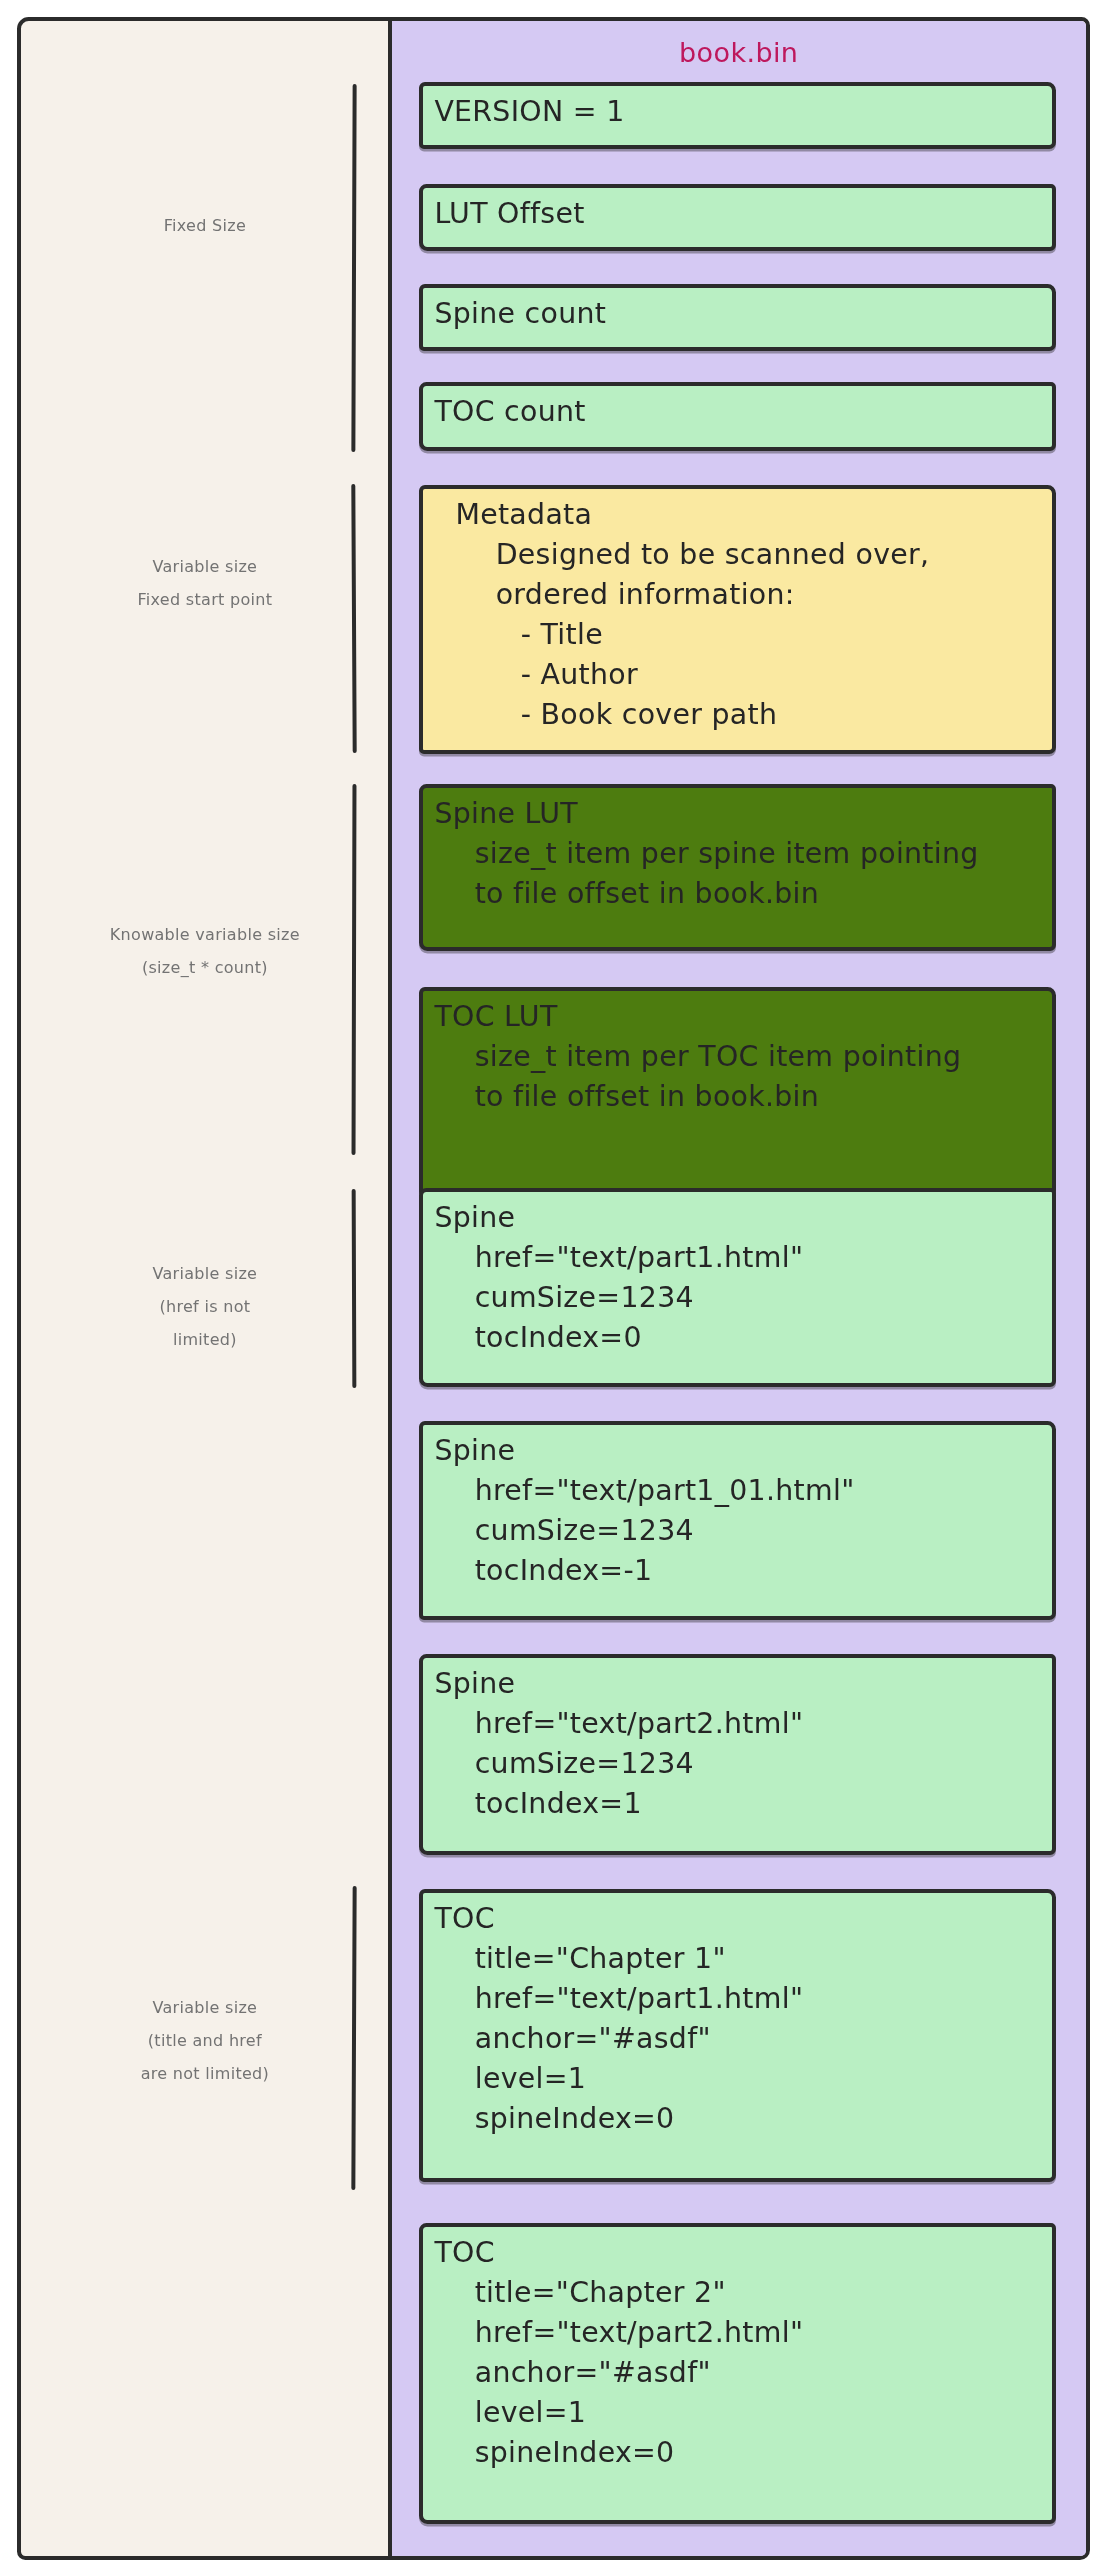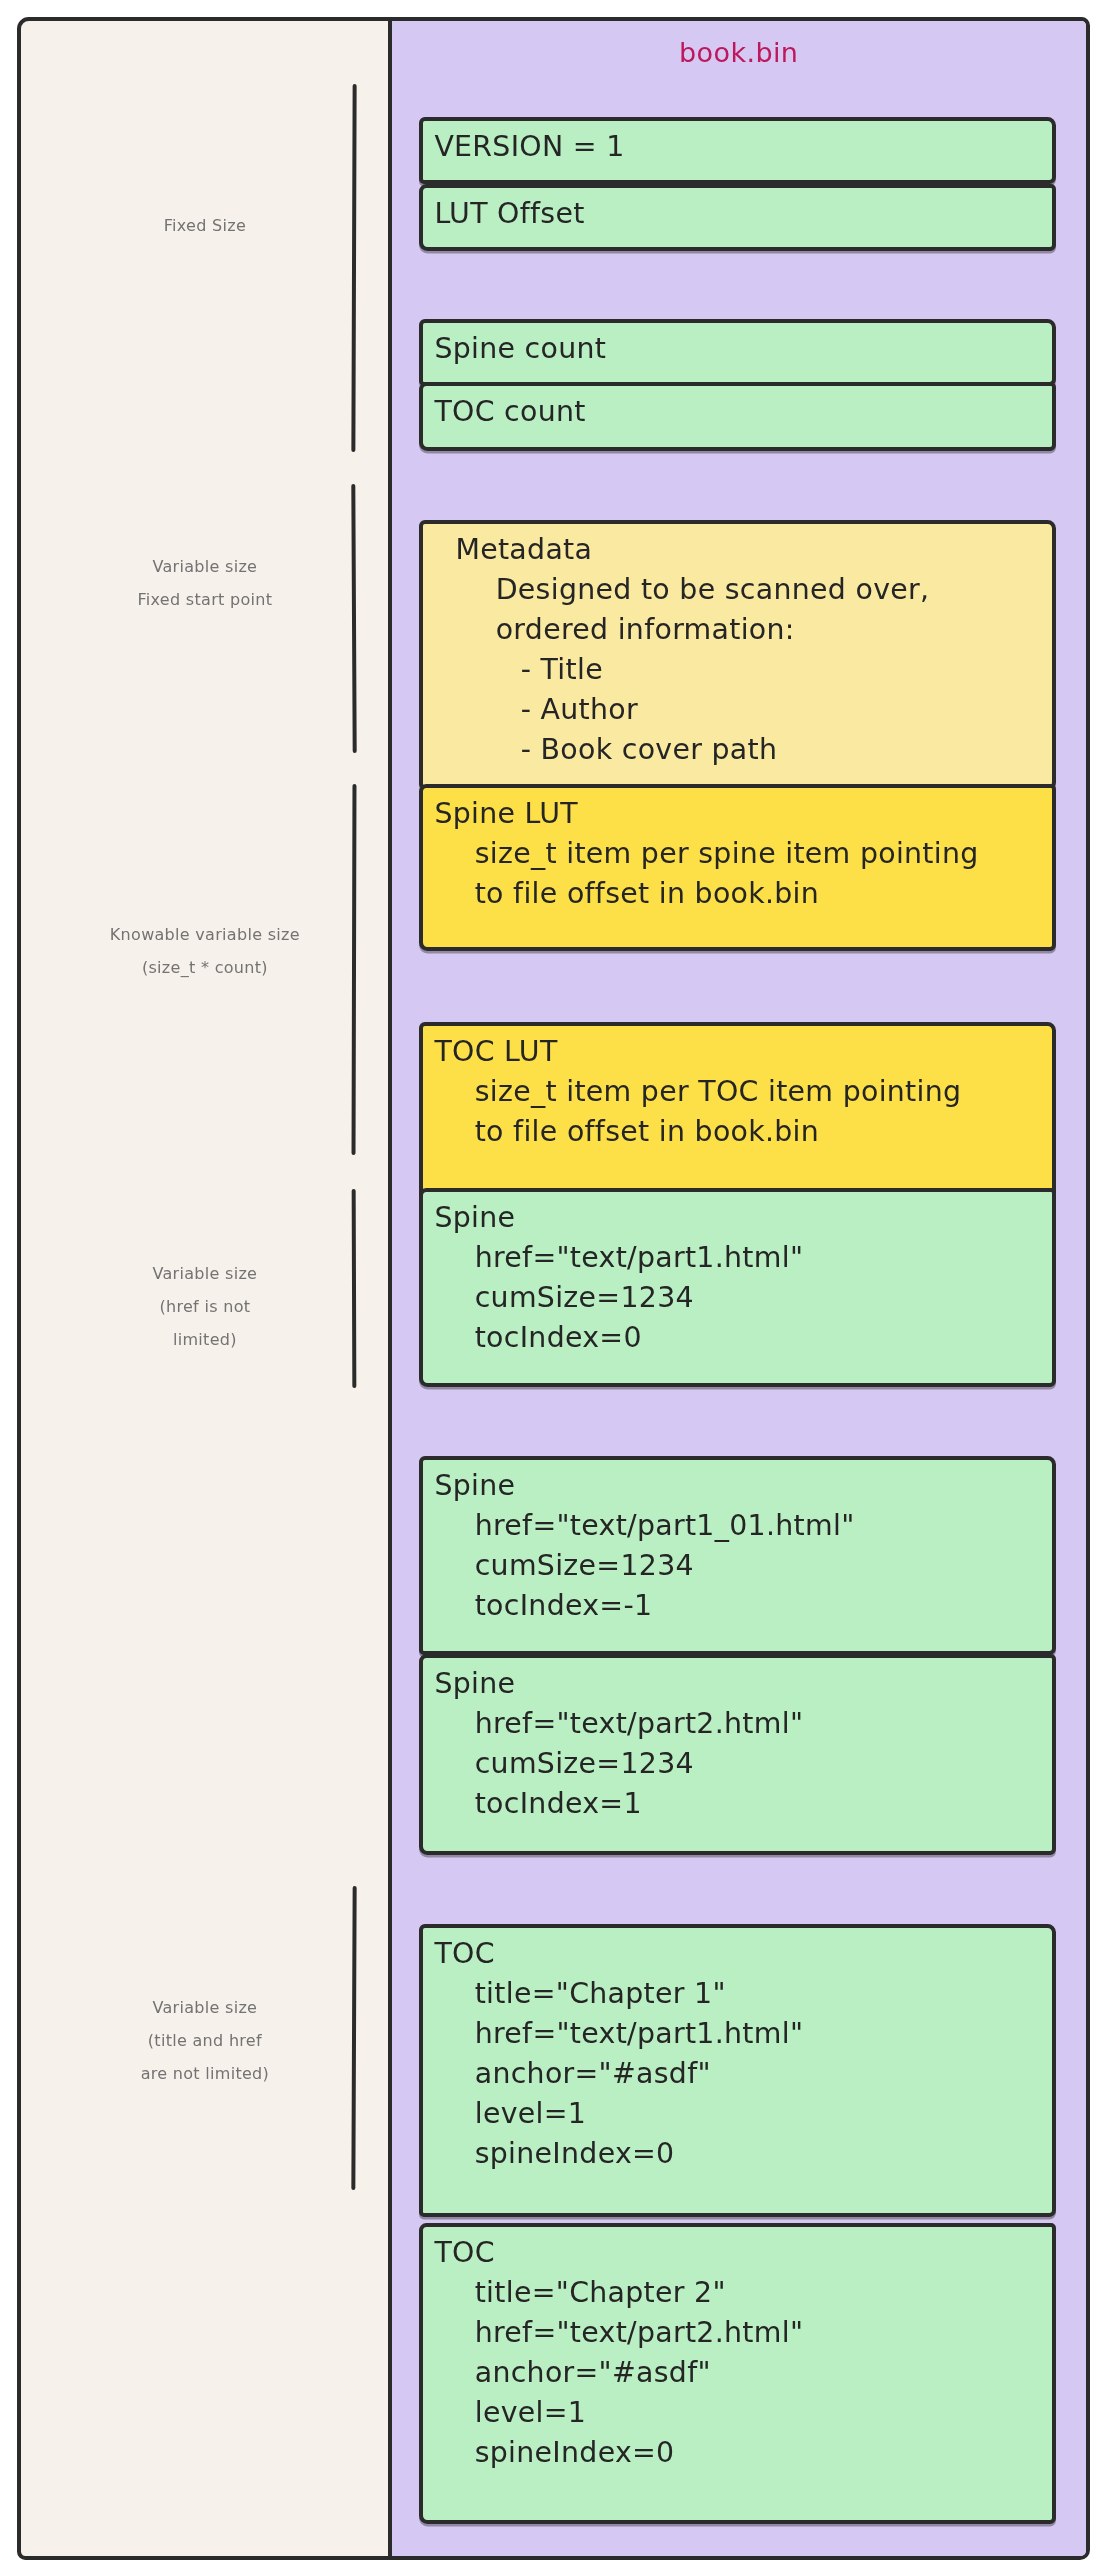--- a/index.html
+++ b/index.html
@@ -34,22 +34,22 @@
   }
   .box{
     position:absolute;left:27px;width:637px;
     border:4.2px solid #2b2b2b;
     box-sizing:border-box;
     padding-top:6.7px;
     box-shadow:0 2.5px 0 rgba(43,43,43,0.40);
   }
   .box-green{background:#b9efc3;}
   .box-yellow{background:#fae9a1;}
-  .box-blue{background:#fde047;}
-  .r1{border-radius:5.9px 8.4px 6.7px 5px;margin-top:35px;}
+  .box-blue{background:#4d7c0f;}
+  .r1{border-radius:5.9px 8.4px 6.7px 5px;}
   .r2{border-radius:7.5px 5px 5.9px 8.4px;}
   .line{
     font-size:28.4px;line-height:40px;
     letter-spacing:0.3px;
     color:#252525;
     white-space:pre;
   }
   .i0{padding-left:11.7px;}
   .i1{padding-left:52px;}
   .i2{padding-left:77px;}

